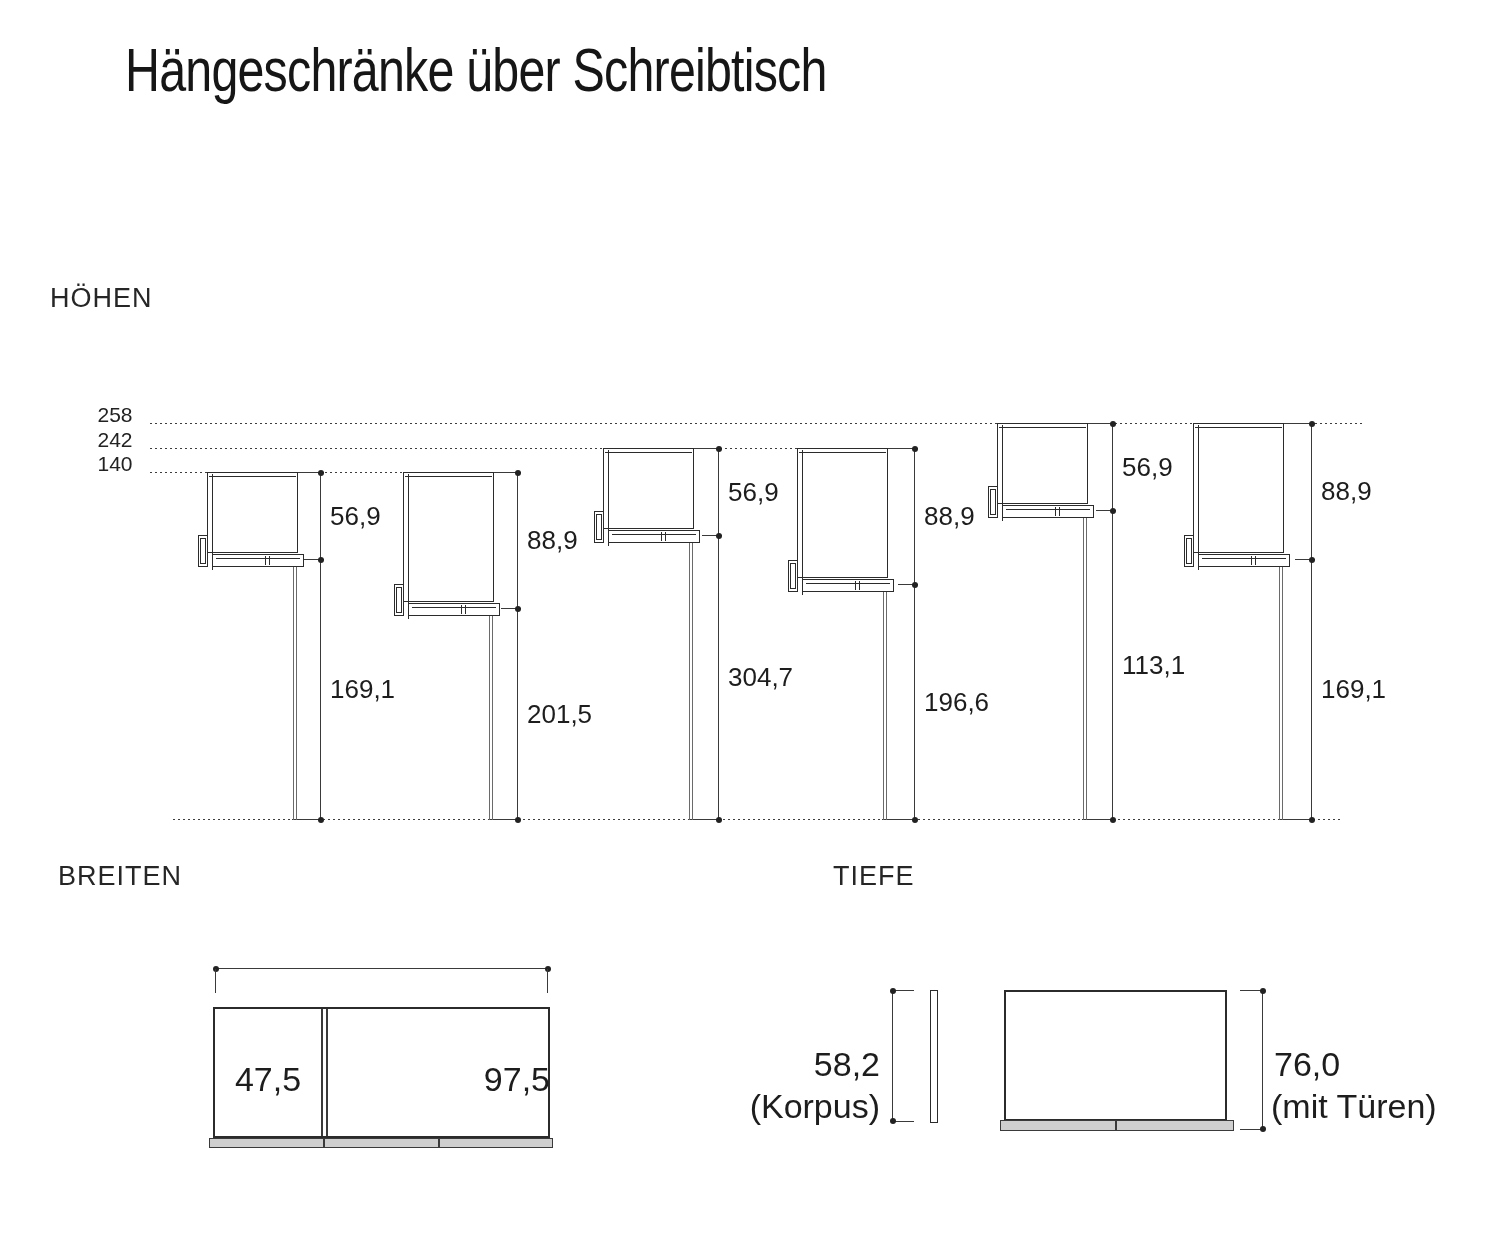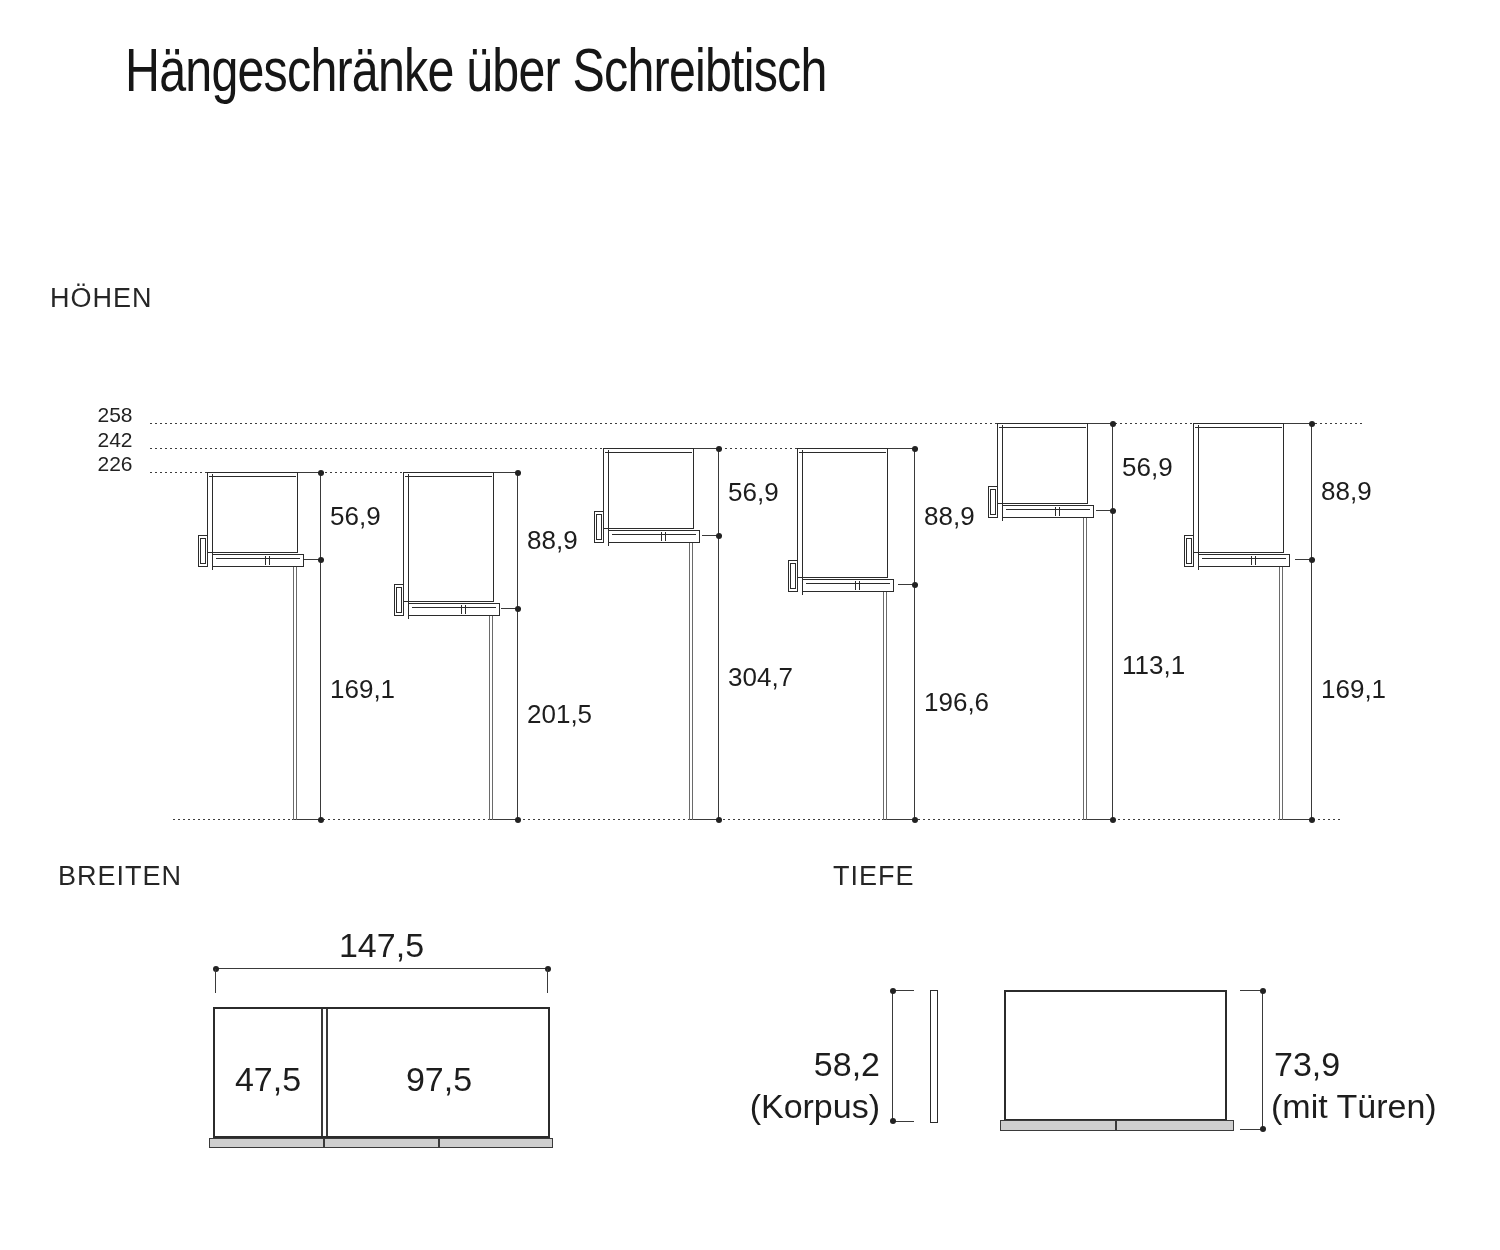--- a/index.html
+++ b/index.html
@@ -23,21 +23,21 @@
 <body>
 
 <div class="canvas">
 
   <div class="title">Hängeschränke über Schreibtisch</div>
 
   <div class="sec" style="left:50px;top:283px">HÖHEN</div>
 
   <div class="refnum" style="left:89px;top:403px">258</div>
   <div class="refnum" style="left:89px;top:428px">242</div>
-  <div class="refnum" style="left:89px;top:452px">226</div>
+  <div class="refnum" style="left:89px;top:452px">140</div>
 
   <div class="dash" style="left:150px;top:423px;width:1215px"></div>
   <div class="dash" style="left:150px;top:448px;width:647px"></div>
   <div class="dash" style="left:150px;top:472px;width:253px"></div>
 
   <div class="dash" style="left:173px;top:819px;width:1167px"></div>
 
   <div id="cabinets">
       <div class="ln" style="left: 320px; top: 472px; width: 1px; height: 348px;"></div>
       <div class="ln" style="left: 296px; top: 472px; width: 28px; height: 1px;"></div>
@@ -150,32 +150,31 @@
       <div class="ln" style="left: 1251px; top: 556px; width: 1px; height: 9px; background: rgb(43, 43, 43);"></div>
       <div class="ln" style="left: 1255px; top: 556px; width: 1px; height: 9px; background: rgb(43, 43, 43);"></div>
       <div class="thinbox" style="left: 1184px; top: 535px; width: 10px; height: 32px;"></div>
       <div class="" style="position: absolute; left: 1186px; top: 538px; width: 6px; height: 26px; border: 1px solid rgb(43, 43, 43); box-sizing: border-box;"></div>
       <div class="dim-num" style="left: 1321px; top: 475px;">88,9</div>
       <div class="dim-num" style="left: 1321px; top: 673px;">169,1</div>
     </div>
 
   <div class="sec" style="left:58px;top:861px">BREITEN</div>
 
-  <div class="big-num" style="left:215px;width:333px;text-align:center;top:925px">147,5</div>
   <div class="ln" style="left:215px;top:968px;width:334px;height:1px"></div>
   <div class="dot" style="left:216px;top:969px"></div>
   <div class="dot" style="left:548px;top:969px"></div>
   <div class="ln" style="left:215px;top:969px;width:1px;height:24px"></div>
   <div class="ln" style="left:547px;top:969px;width:1px;height:24px"></div>
 
   <div class="box" style="left:213px;top:1007px;width:337px;height:131px"></div>
   <div class="ln" style="left:321px;top:1009px;width:2px;height:127px"></div>
   <div class="ln" style="left:326px;top:1009px;width:2px;height:127px"></div>
   <div class="big-num" style="left:213px;width:110px;text-align:center;top:1059px">47,5</div>
-  <div class="big-num" style="left:328px;width:222px;text-align:center;top:1059px">97,5</div>
+  <div class="big-num" style="left:328px;width:222px;text-align:right;top:1059px">97,5</div>
 
   <div class="gray" style="left:209px;top:1138px;width:344px;height:10px"></div>
   <div class="ln" style="left:323px;top:1139px;width:2px;height:8px"></div>
   <div class="ln" style="left:438px;top:1139px;width:2px;height:8px"></div>
 
   <div class="sec" style="left:833px;top:861px">TIEFE</div>
 
   <div class="thinbox" style="left:930px;top:990px;width:8px;height:133px"></div>
   <div class="ln" style="left:892px;top:990px;width:1px;height:132px"></div>
   <div class="ln" style="left:892px;top:990px;width:22px;height:1px"></div>
@@ -186,16 +185,16 @@
   <div class="big-num" style="left:700px;width:180px;text-align:right;top:1086px">(Korpus)</div>
 
   <div class="box" style="left:1004px;top:990px;width:223px;height:131px"></div>
   <div class="gray" style="left:1000px;top:1120px;width:234px;height:11px"></div>
   <div class="ln" style="left:1115px;top:1121px;width:2px;height:9px"></div>
   <div class="ln" style="left:1262px;top:990px;width:1px;height:140px"></div>
   <div class="ln" style="left:1240px;top:990px;width:23px;height:1px"></div>
   <div class="ln" style="left:1240px;top:1129px;width:23px;height:1px"></div>
   <div class="dot" style="left:1263px;top:991px"></div>
   <div class="dot" style="left:1263px;top:1129px"></div>
-  <div class="big-num" style="left:1274px;top:1044px">73,9</div>
+  <div class="big-num" style="left:1274px;top:1044px">76,0</div>
   <div class="big-num" style="left:1271px;top:1086px">(mit Türen)</div>
 
 </div>
 
 </body></html>

